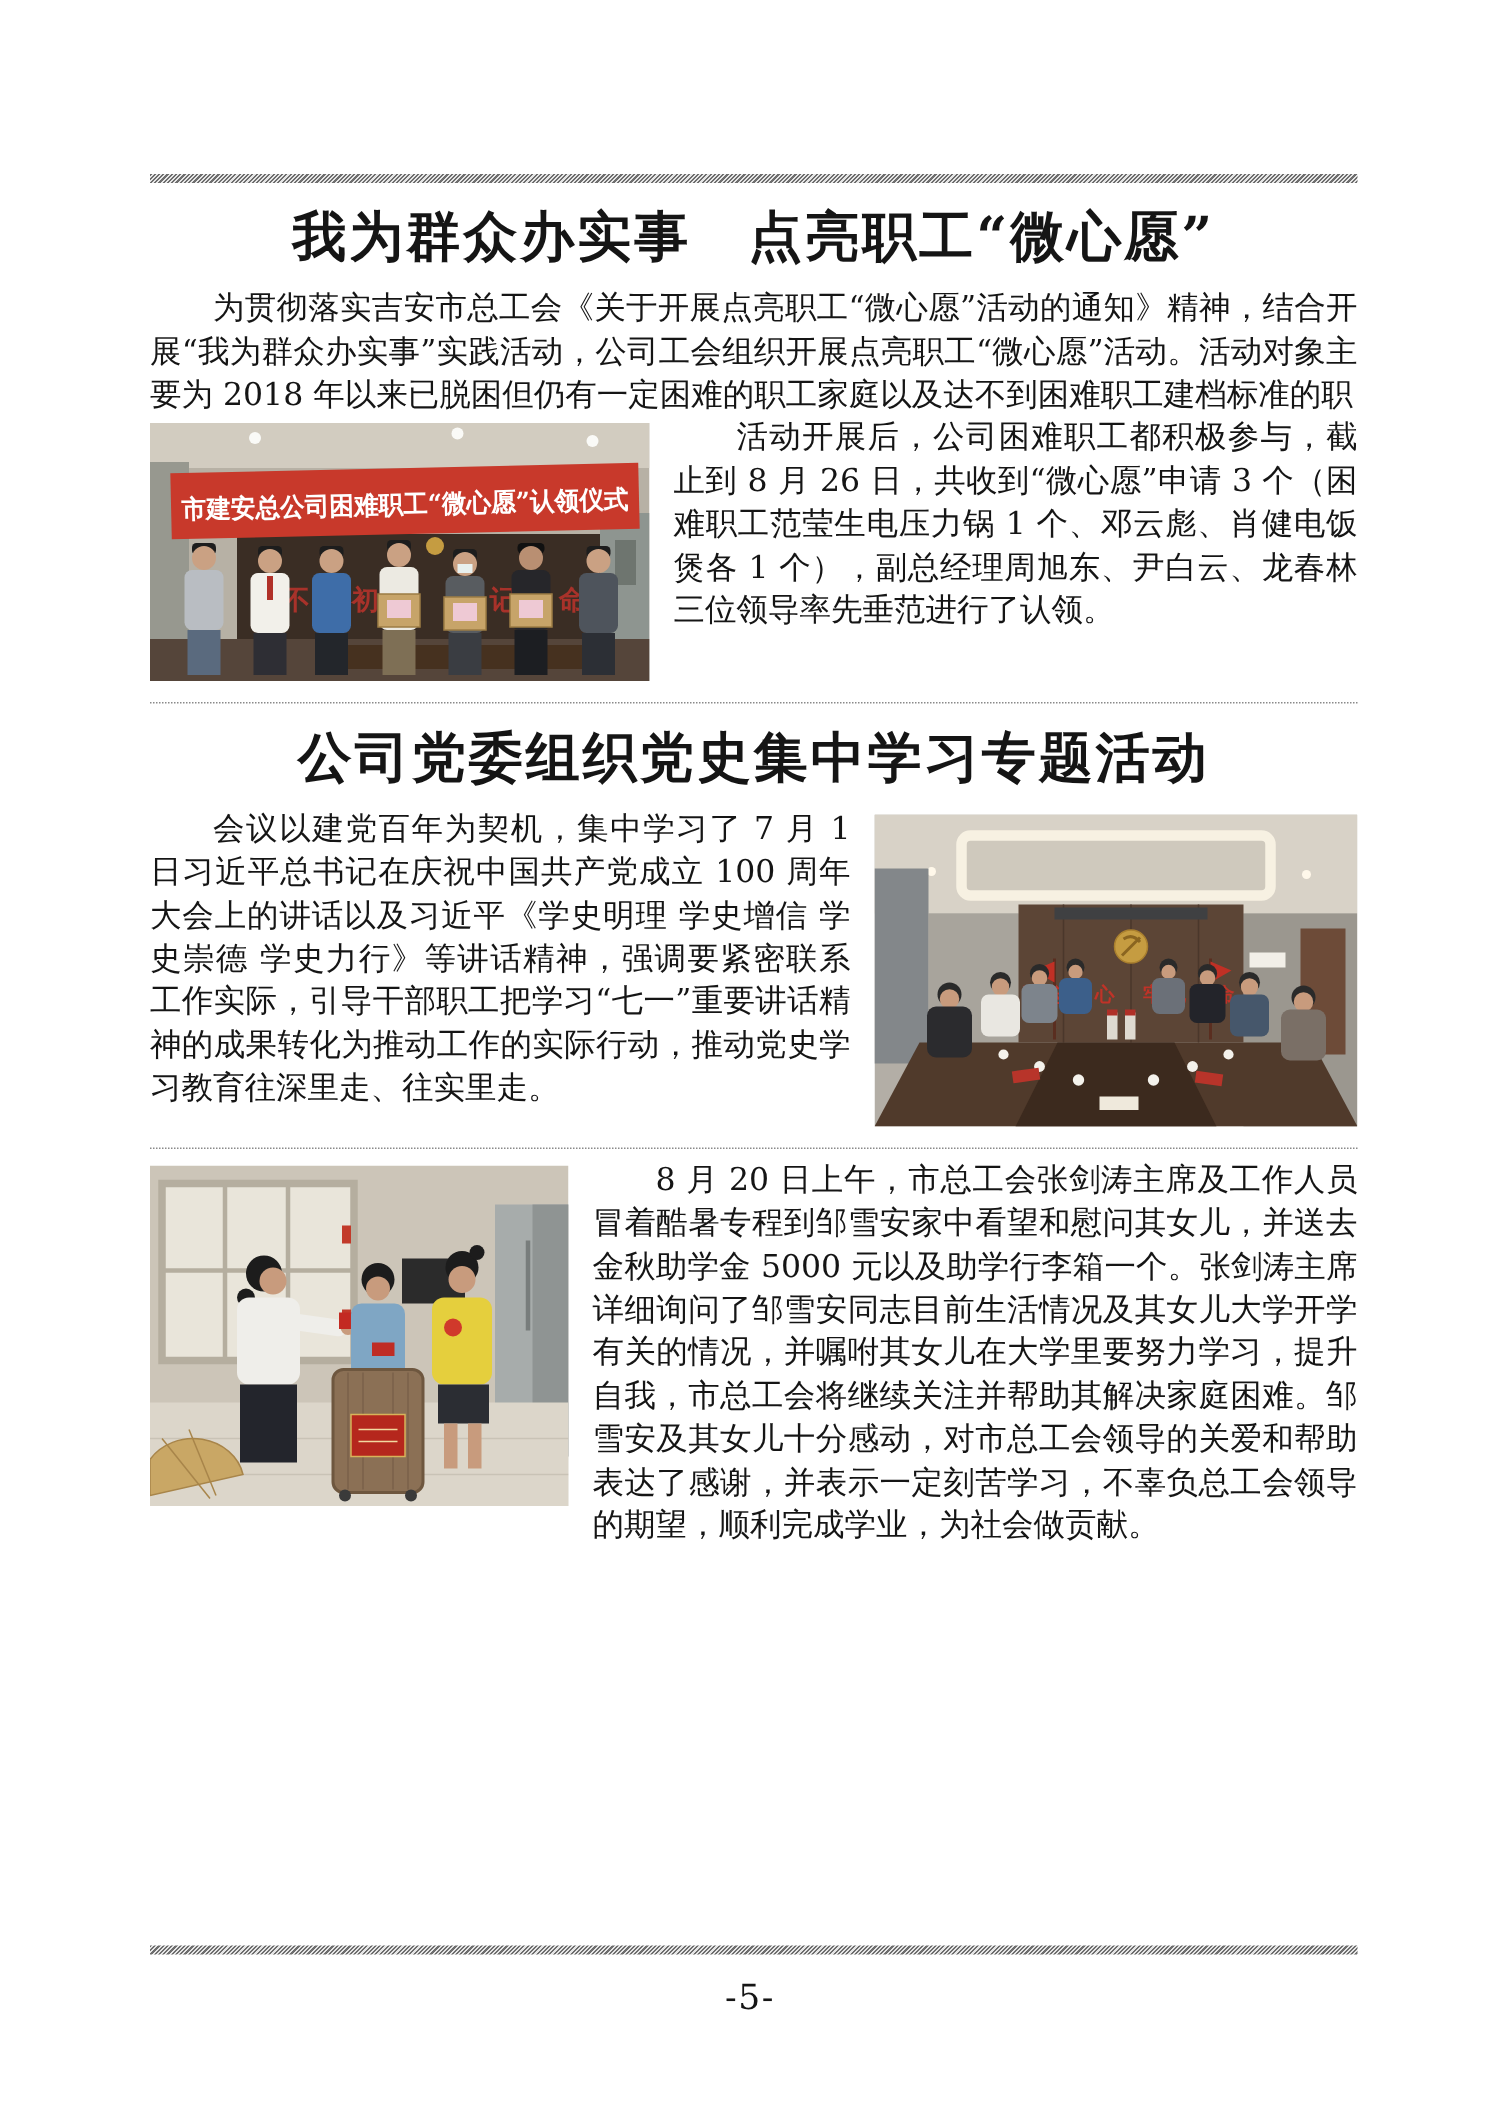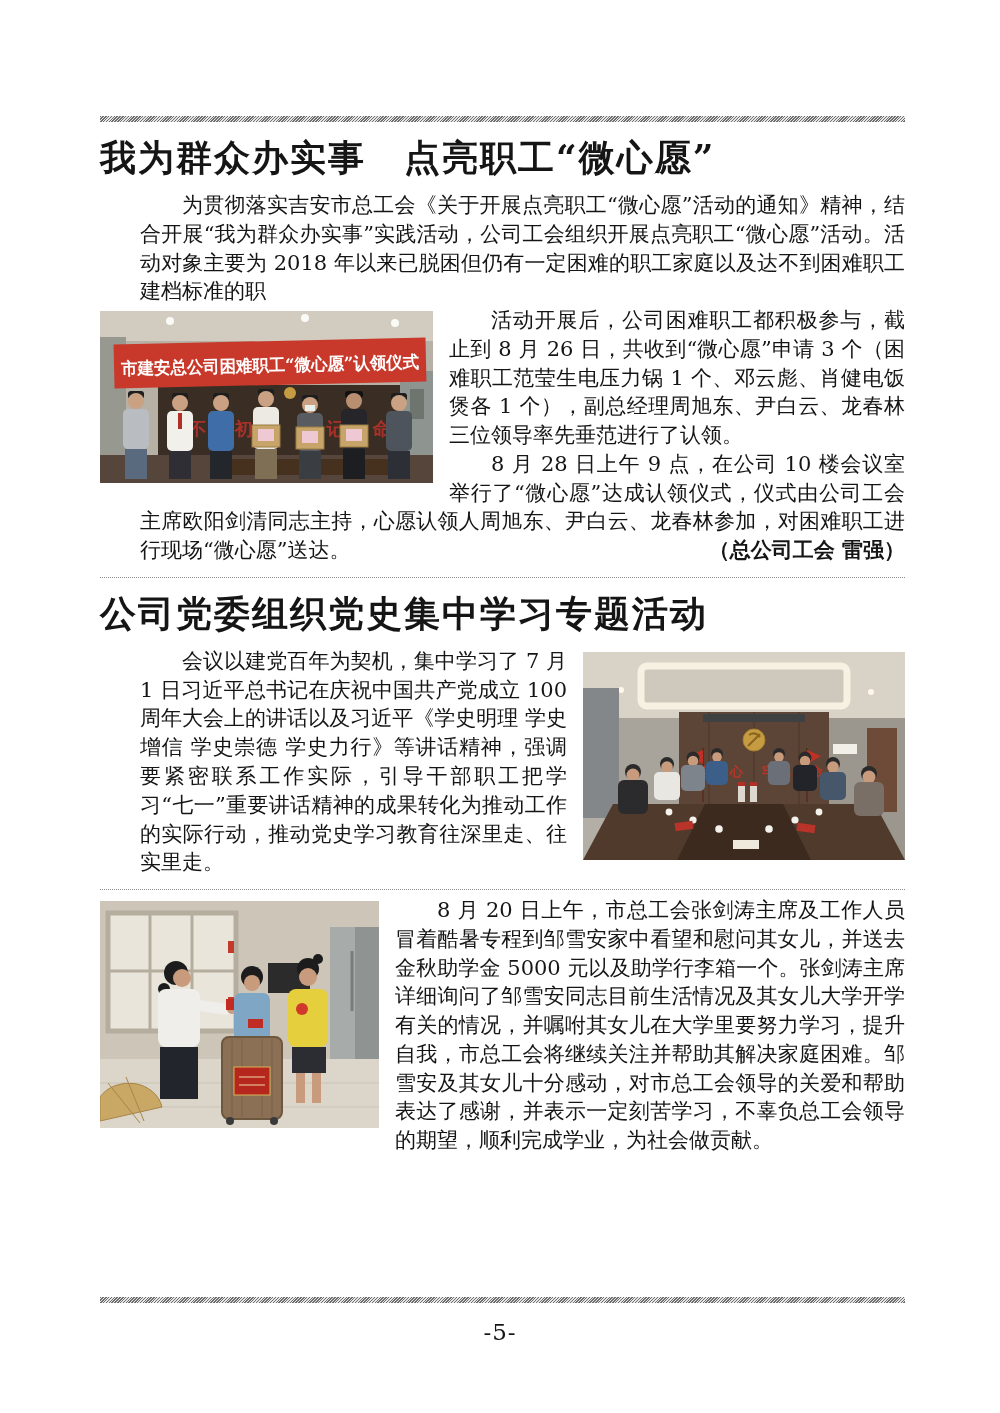--- a/index.html
+++ b/index.html
@@ -9,25 +9,25 @@
     font-family:"DejaVu Serif","Liberation Serif",serif;
     color:#151515;
   }
   .content { padding:0 95px 0 100px; }
   .top-gap { height:116px; }
   .hatch {
     height:6px;
     background:repeating-linear-gradient(135deg,#6e6e6e 0,#6e6e6e 1px,#e6e6e6 1px,#e6e6e6 2px);
   }
   h1.art-title {
-    font-size:36px; font-weight:700; letter-spacing:2px;
+    text-align:center; font-size:36px; font-weight:700; letter-spacing:2px;
     margin:12px 0 8px; white-space:pre;
     font-family:"DejaVu Serif","Liberation Serif",serif;
   }
-  p.body { font-size:21px; line-height:1.37; text-align:justify;margin-left:40px; }
+  p.body { font-size:21px; line-height:1.37; text-align:justify; }
   .ind { text-indent:2em; }
   .flow { overflow:hidden; }
   svg.photo { display:block; }
   .ph-left  { float:left;  margin:5px 16px 2px 0; }
   .ph-right { float:right; margin:5px 0 2px 16px; }
   .byline { float:right; font-weight:700; }
   .sep { border:none; border-top:1px dotted #8a8a8a; margin:12px 0 6px; height:0; }
   .footer { position:absolute; top:1297px; left:0; width:1000px; }
   .footer .hatch { margin:0 95px 0 100px; }
   .pageno { text-align:center; font-size:23px; margin-top:16px; letter-spacing:1px; }
@@ -111,21 +111,20 @@
           <g transform="translate(299,0)">
               <rect x="-8" y="82" width="16" height="8" rx="3" fill="#1d1d1d"></rect>
               <circle cx="0" cy="92" r="8" fill="#caa183"></circle>
               <rect x="-13" y="100" width="26" height="40" rx="5" fill="#4e545c"></rect>
               <rect x="-11" y="140" width="22" height="28" fill="#2c2f35"></rect>
             </g>
         </g>
       </svg>
 
       <p class="body ind">活动开展后，公司困难职工都积极参与，截止到 8 月 26 日，共收到“微心愿”申请 3 个（困难职工范莹生电压力锅 1 个、邓云彪、肖健电饭煲各 1 个），副总经理周旭东、尹白云、龙春林三位领导率先垂范进行了认领。</p>
-      <p class="body ind"><span>8 月 28 日上午 9 点，在公司 10 楼会议室举行了“微心愿”达成认领仪式，仪式由公司工会主席欧阳剑清同志主持，心愿认领人周旭东、尹白云、龙春林参加，对困难职工进行现场“微心愿”送达。</span><span class="byline">（总公司工会 雷强）</span></p>
     </div>
   </section>
 
   <hr class="sep">
 
   <section>
     <h1 class="art-title">公司党委组织党史集中学习专题活动</h1>
     <div class="flow">
 
       <svg class="photo ph-right" width="322" height="208" viewBox="0 0 322 208" xmlns="http://www.w3.org/2000/svg">

